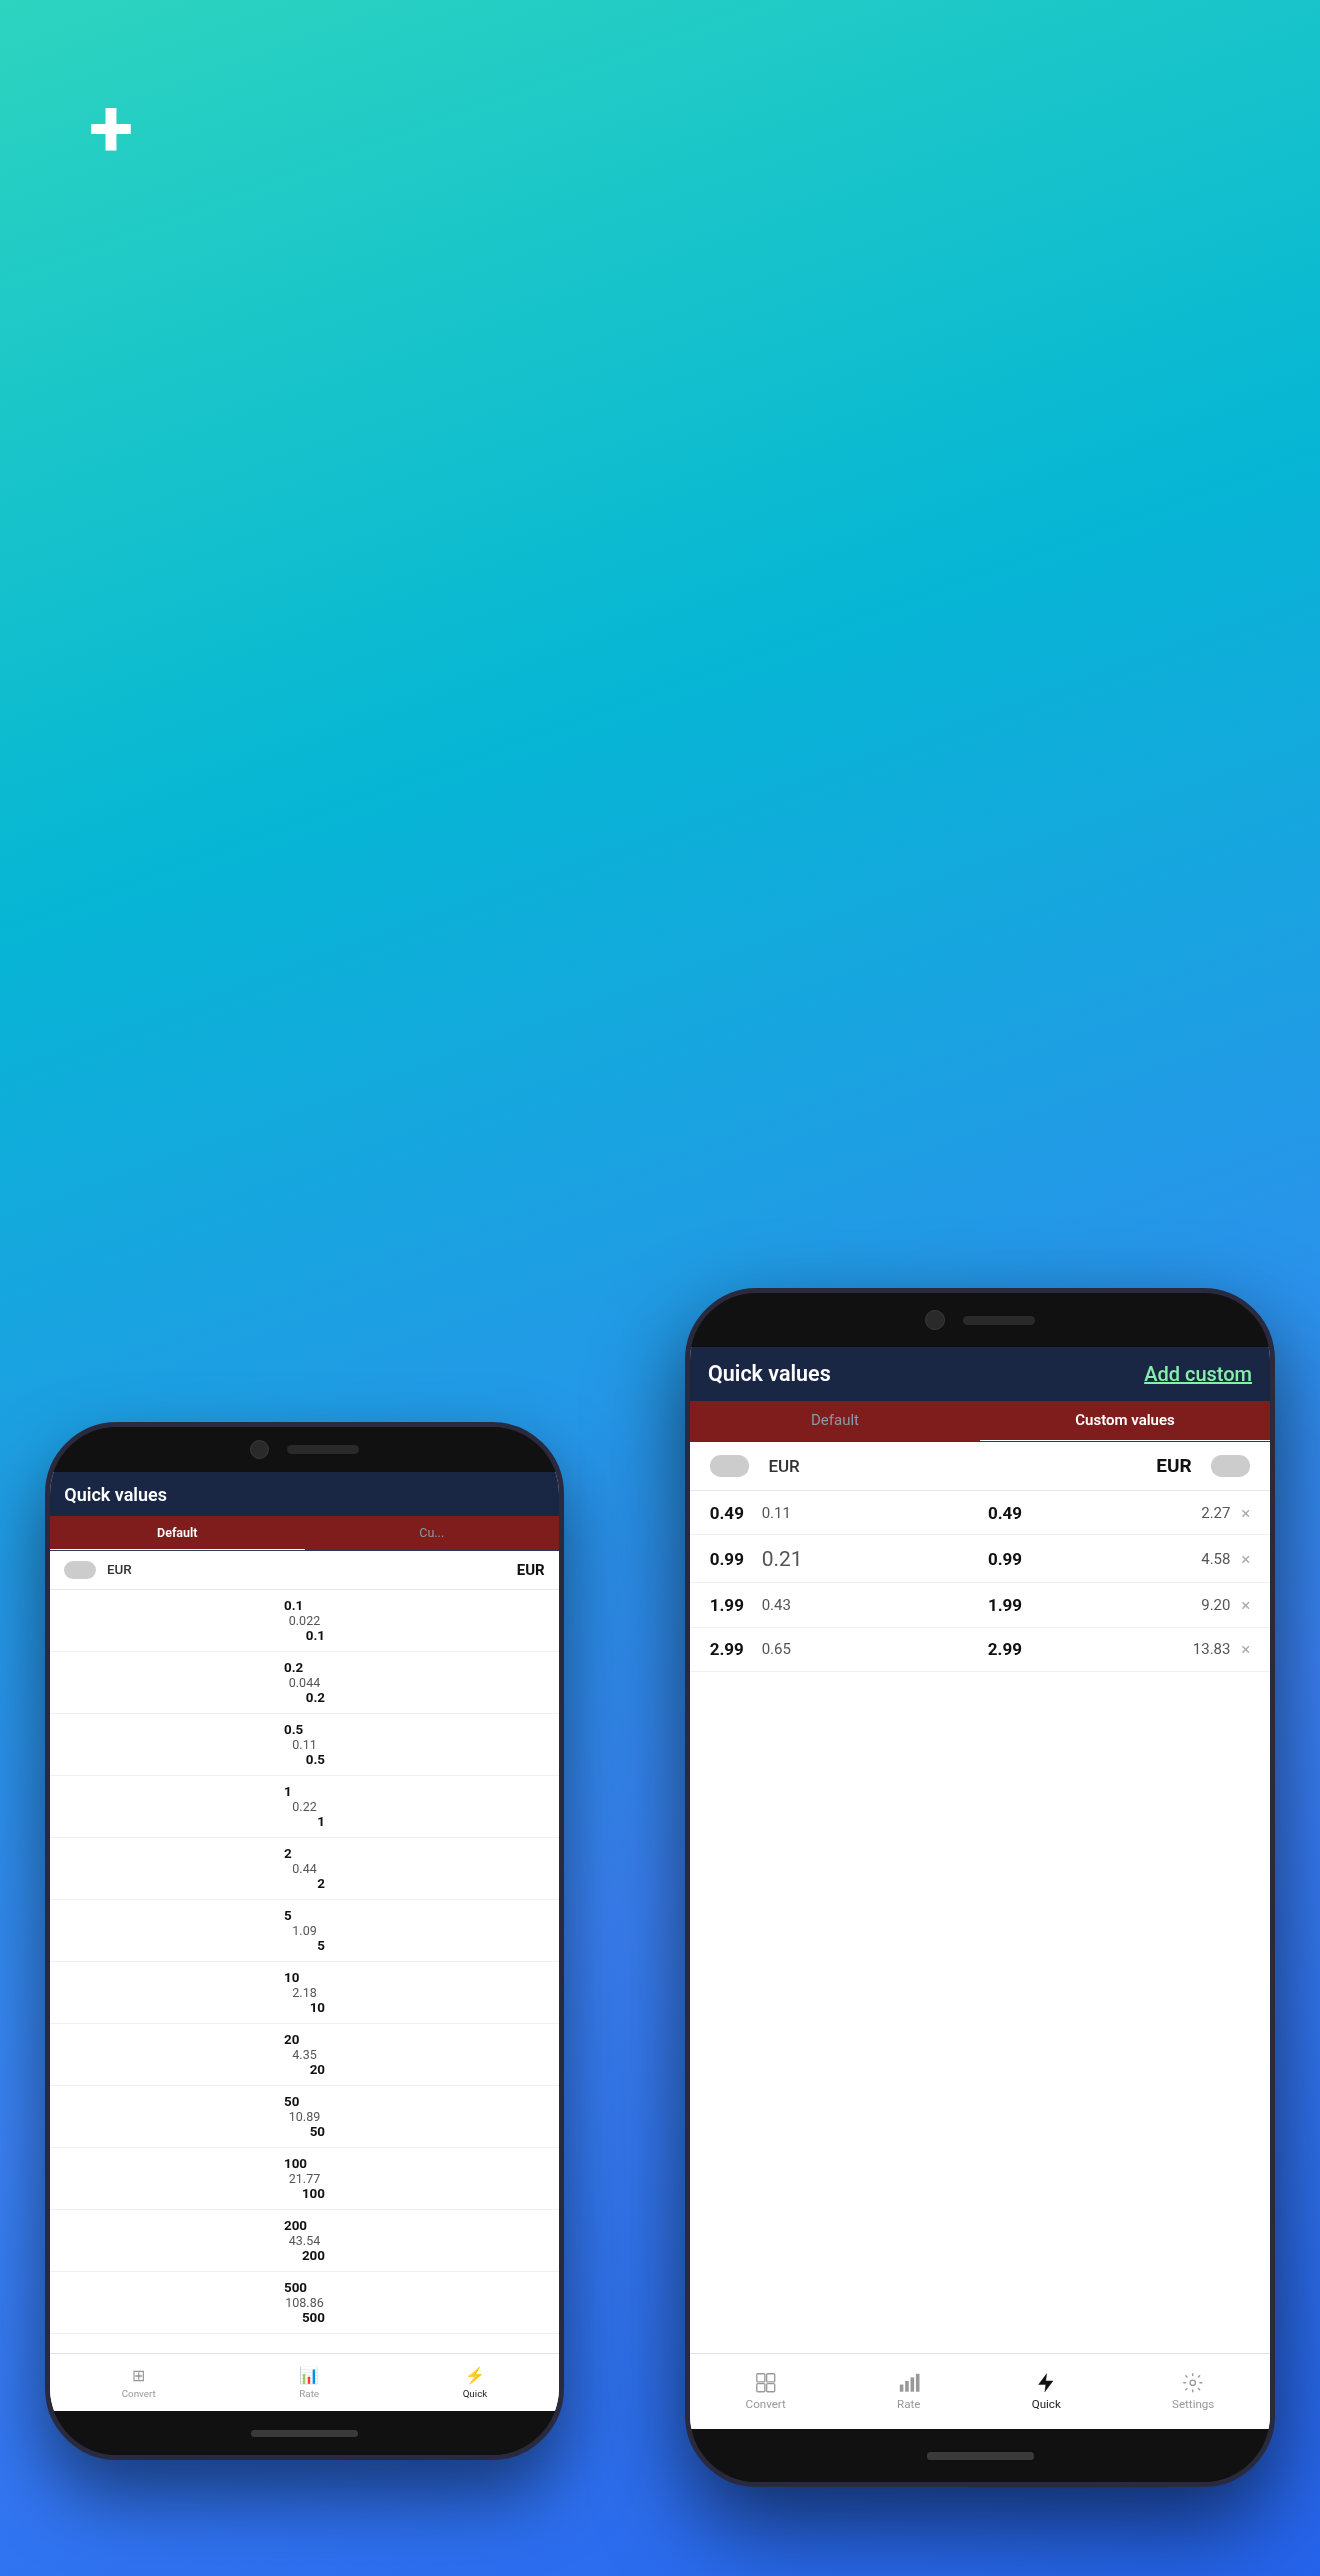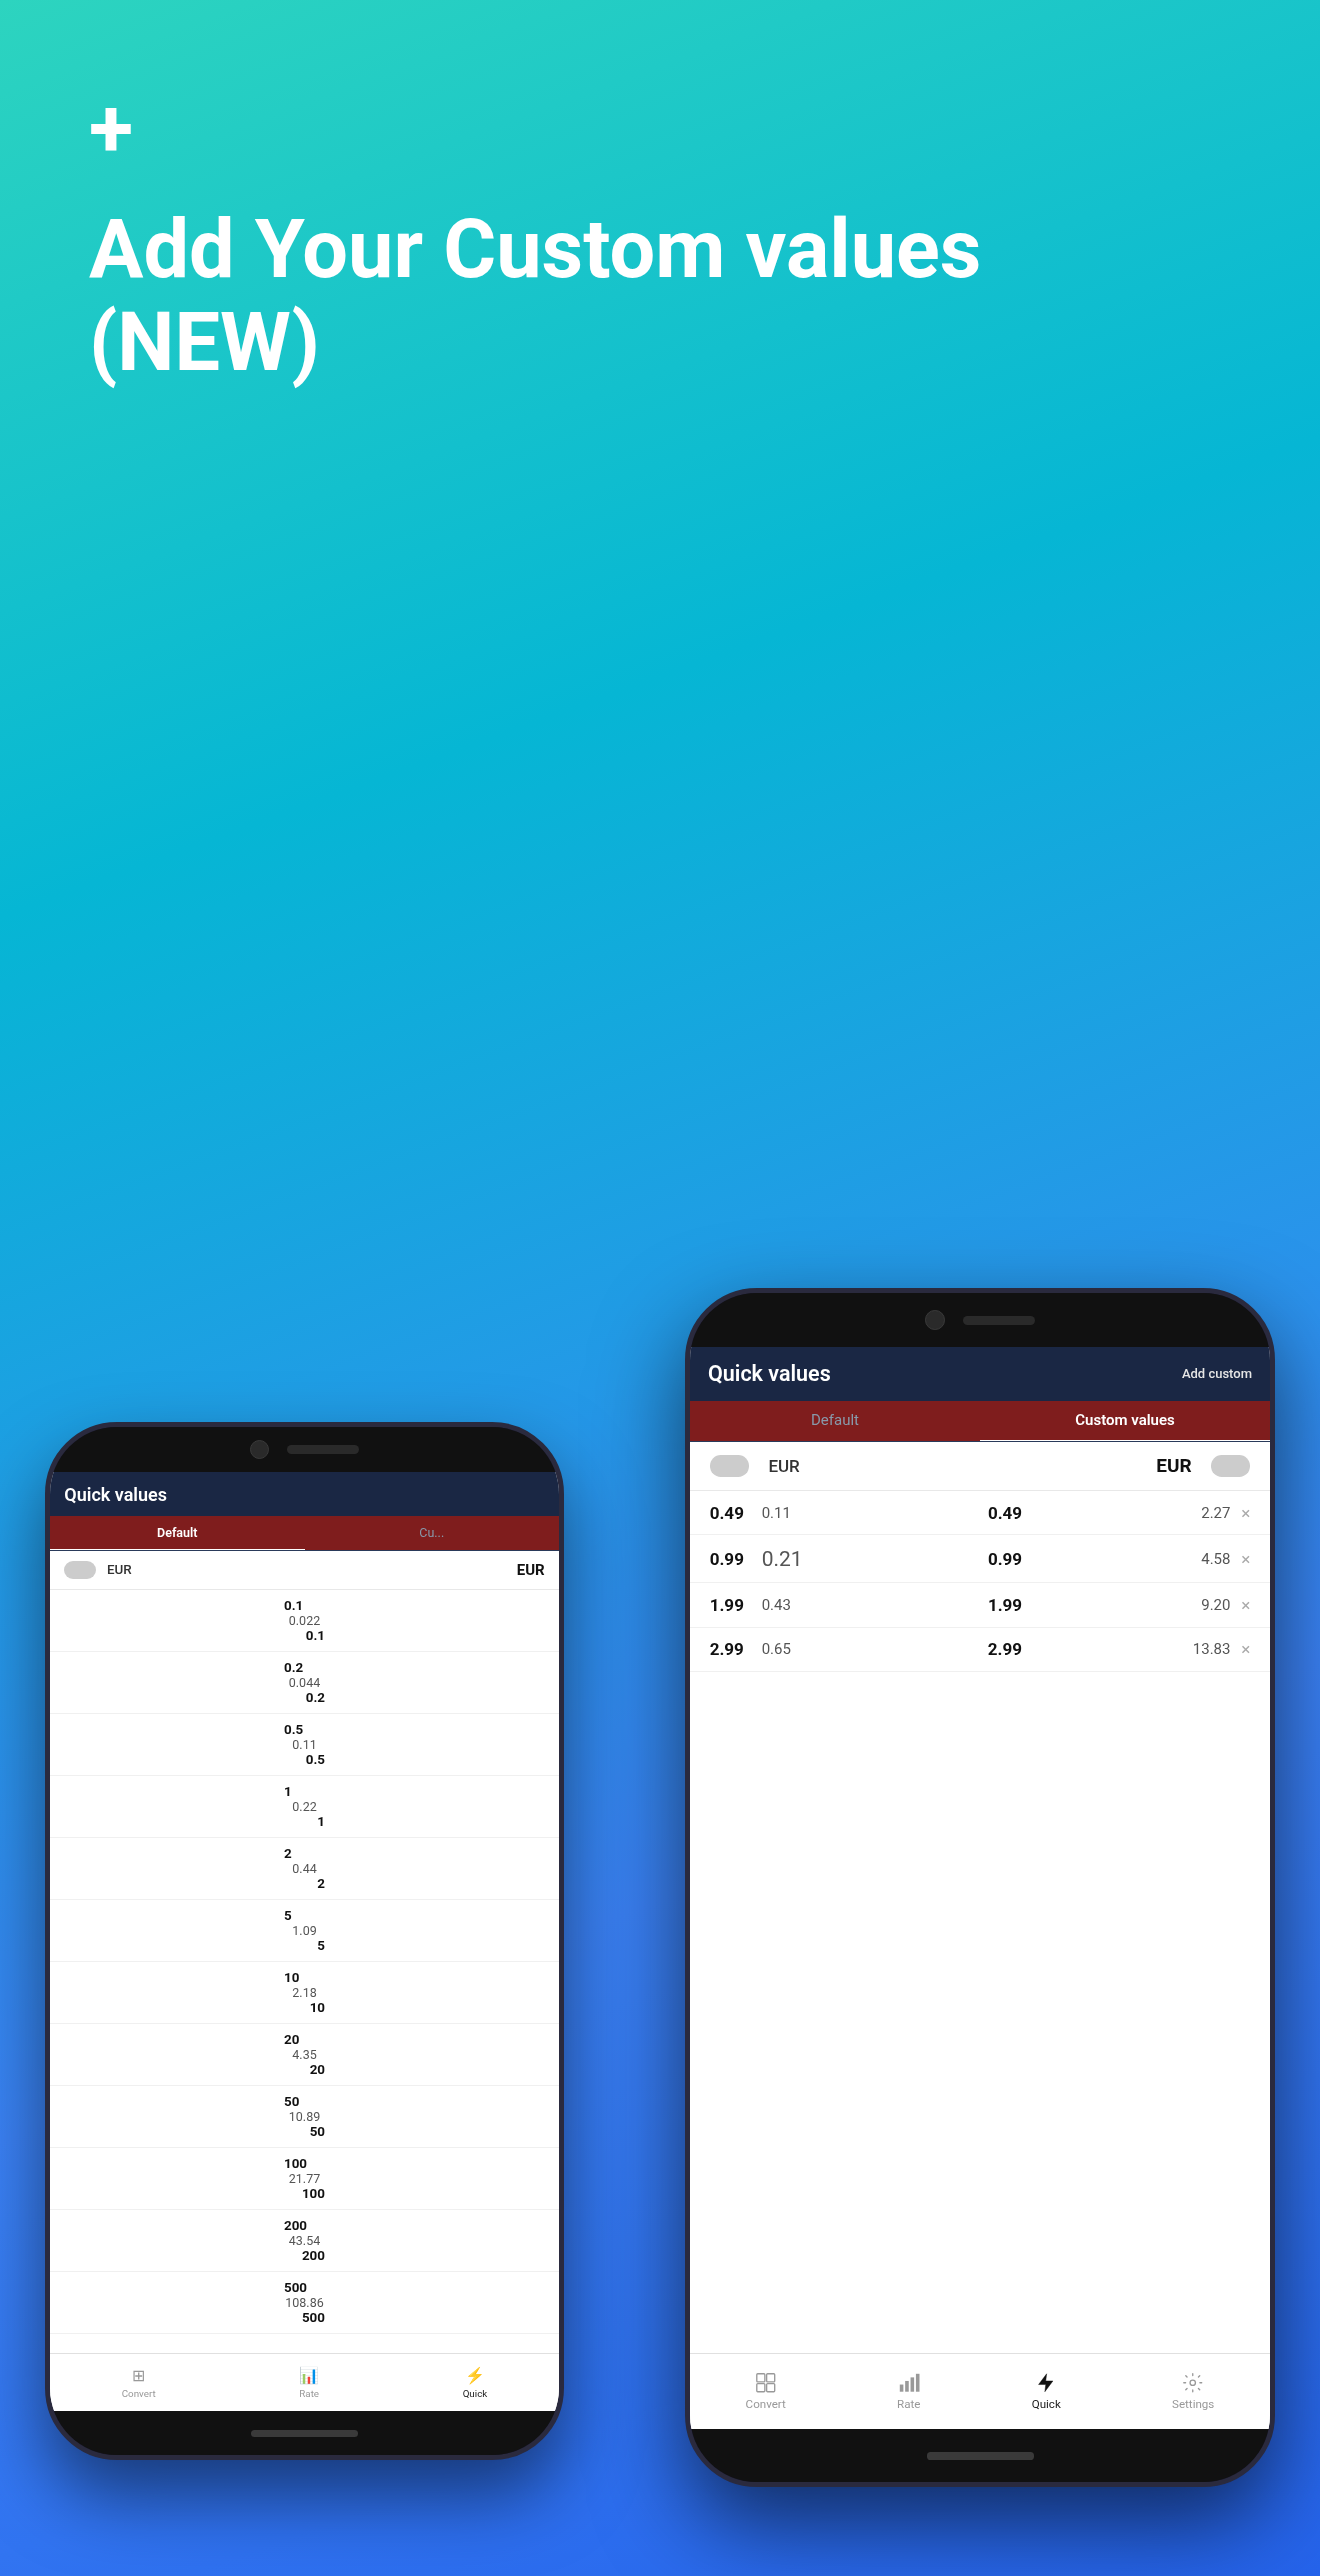--- a/index.html
+++ b/index.html
@@ -121,23 +121,24 @@
       justify-content: space-between;
     }
 
     .app-title {
       color: white;
       font-size: 21.5px;
       font-weight: 600;
     }
 
     .add-custom-btn {
-      color: #e5e5e5;
-      font-size: 13px;
+      color: #86efac;
+      font-size: 20px;
       font-weight: 500;
+      text-decoration: underline;
     }
 
     
     .app-tabs {
       background: #7f1d1d;
       display: flex;
       border-bottom: 0.9px solid #2a3a5a;
     }
 
     .tab {
@@ -293,21 +294,20 @@
     .phone-back .phone-screen { height: calc(100% - 89px); }
     .phone-back .app-header { padding: 11.6px 14.3px; }
     .phone-back .currency-header { padding: 9.8px 14.3px; }
     .phone-back .toggle-switch { width: 32px; height: 18px; }
   </style>
 </head>
 <body>
 
 <div class="hero-text">
   <div class="hero-plus">+</div>
-  <div class="hero-subtitle">Add Your Custom values (NEW)</div>
 </div>
 
 <div class="phones-container">
 
   <div class="phone-back">
     <div class="phone-top">
       <div class="phone-camera"></div>
       <div class="phone-speaker"></div>
     </div>
     <div class="phone-screen">

